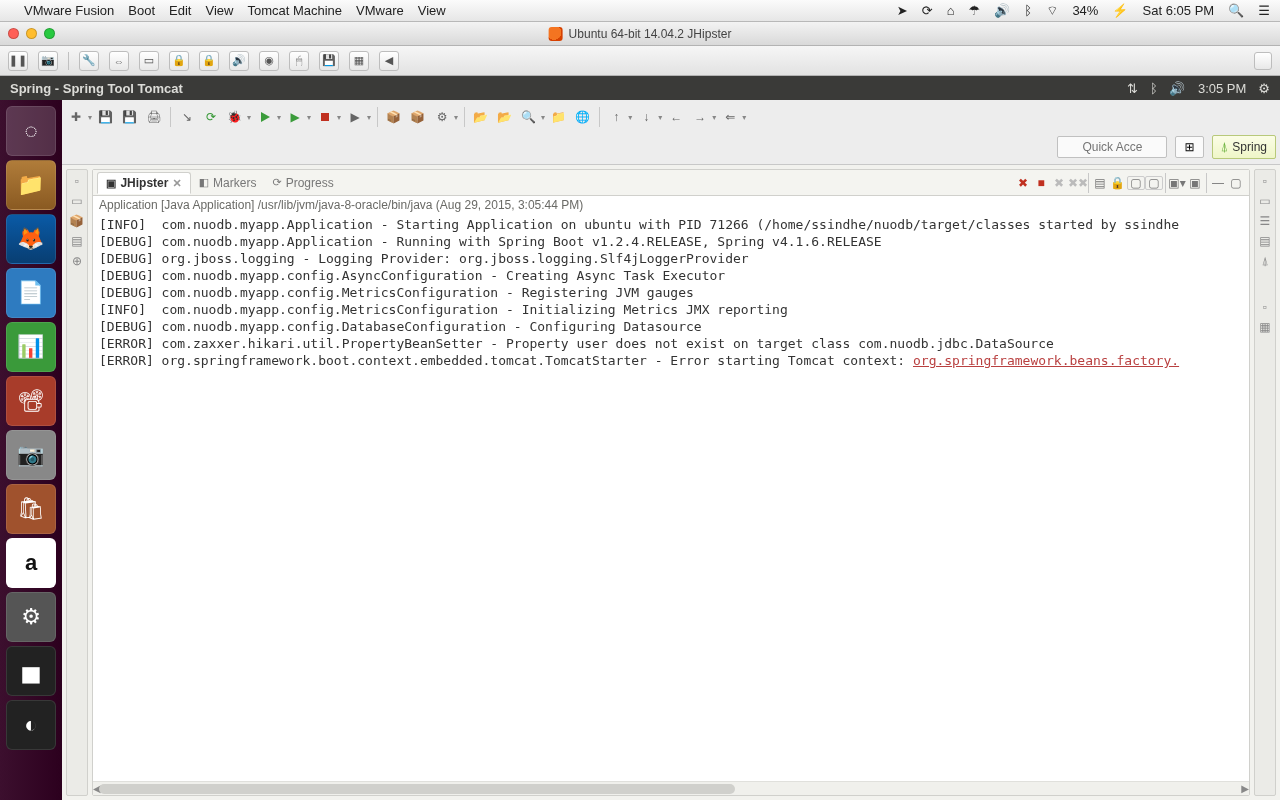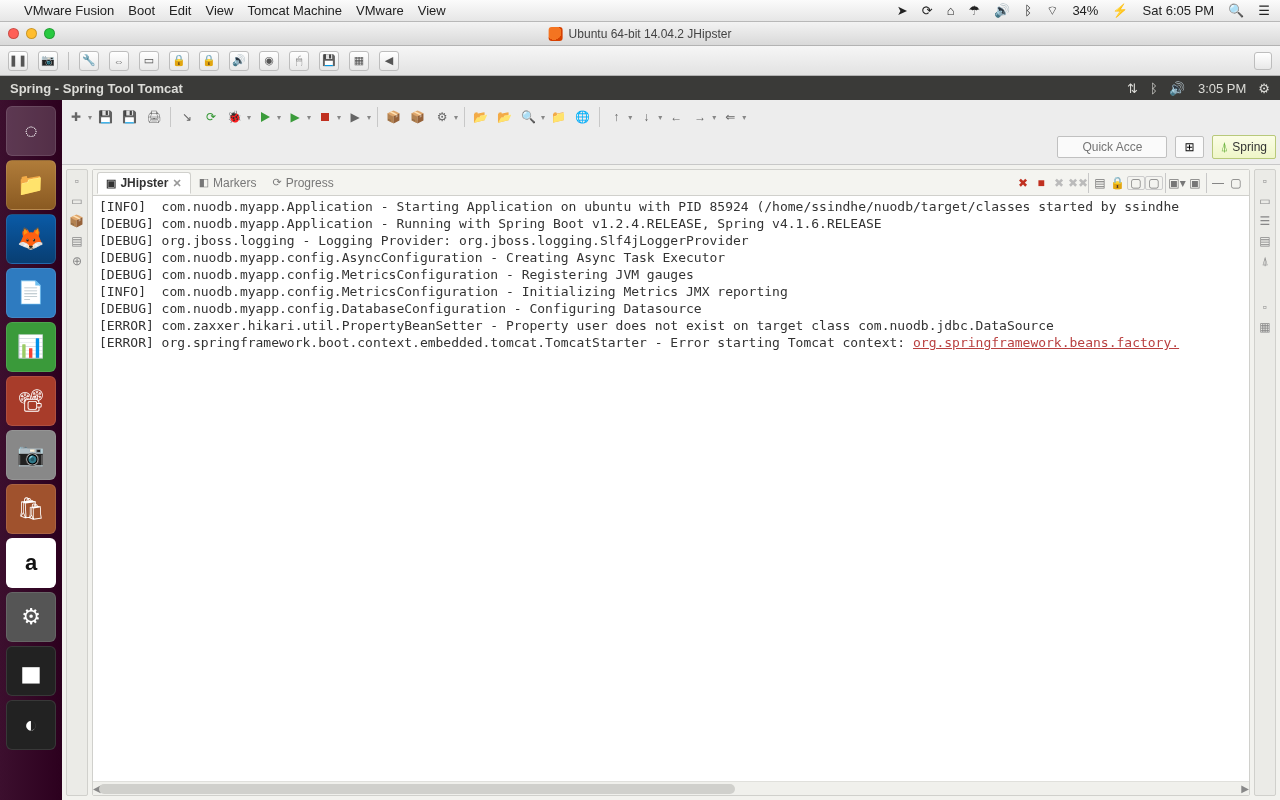--- a/index.html
+++ b/index.html
@@ -268,21 +268,22 @@
           <span class="tbtn">🔒</span>
           <span class="tbtn box">▢</span>
           <span class="tbtn box">▢</span>
           <span class="ecl-sep"></span>
           <span class="tbtn">▣▾</span>
           <span class="tbtn">▣</span>
           <span class="ecl-sep"></span>
           <span class="tbtn">—</span>
           <span class="tbtn">▢</span>
         </div>
-        <div class="console-output"><span>[INFO]  com.nuodb.myapp.Application - Starting Application on ubuntu with PID 85924 (/home/ssindhe/nuodb/target/classes started by ssindhe</span>
+        <div class="console-header">Application [Java Application] /usr/lib/jvm/java-8-oracle/bin/java (Aug 29, 2015, 3:05:44 PM)</div>
+        <div class="console-output"><span>[INFO]  com.nuodb.myapp.Application - Starting Application on ubuntu with PID 71266 (/home/ssindhe/nuodb/target/classes started by ssindhe</span>
 <span>[DEBUG] com.nuodb.myapp.Application - Running with Spring Boot v1.2.4.RELEASE, Spring v4.1.6.RELEASE</span>
 <span>[DEBUG] org.jboss.logging - Logging Provider: org.jboss.logging.Slf4jLoggerProvider</span>
 <span>[DEBUG] com.nuodb.myapp.config.AsyncConfiguration - Creating Async Task Executor</span>
 <span>[DEBUG] com.nuodb.myapp.config.MetricsConfiguration - Registering JVM gauges</span>
 <span>[INFO]  com.nuodb.myapp.config.MetricsConfiguration - Initializing Metrics JMX reporting</span>
 <span>[DEBUG] com.nuodb.myapp.config.DatabaseConfiguration - Configuring Datasource</span>
 <span>[ERROR] com.zaxxer.hikari.util.PropertyBeanSetter - Property user does not exist on target class com.nuodb.jdbc.DataSource</span>
 <span>[ERROR] org.springframework.boot.context.embedded.tomcat.TomcatStarter - Error starting Tomcat context: </span><a class="err-link">org.springframework.beans.factory.</a></div>
         <div class="hscroll">
           <span class="arrow l">◀</span>

